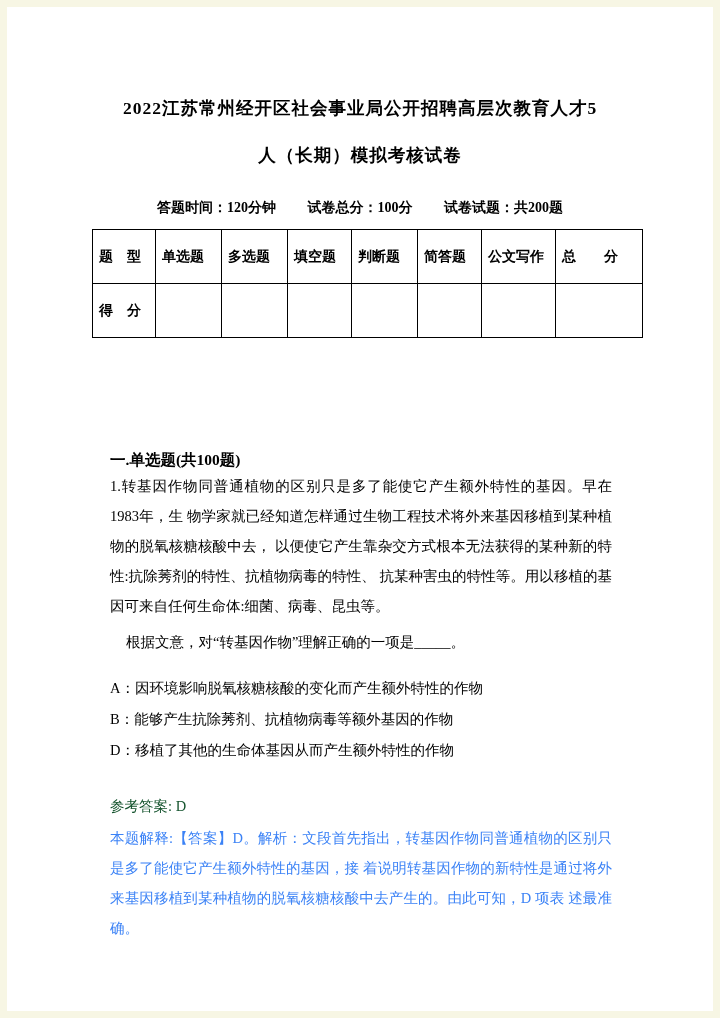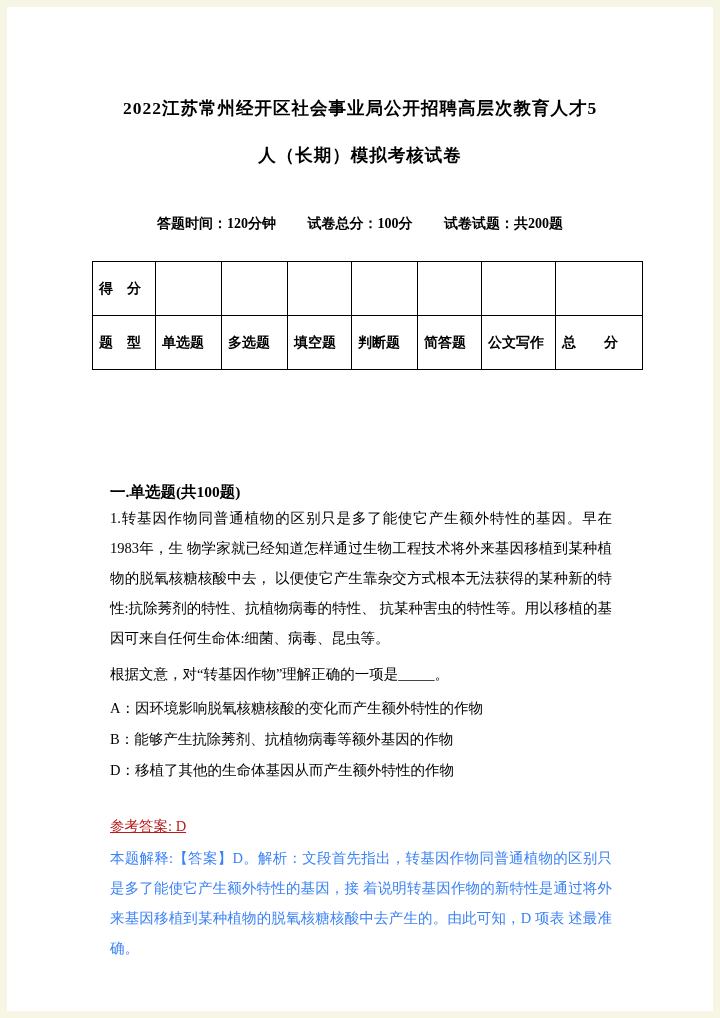--- a/index.html
+++ b/index.html
@@ -27,21 +27,21 @@
     letter-spacing:1px;
     padding:0 30px;
   }
 
   .meta-line {
     margin-top:20px;
     text-align:center;
     font-size:14px;
     font-weight:bold;
   }
-  .meta-line .meta-item { display:inline-block; margin:16px 14px; }
+  .meta-line .meta-item { display:inline-block; margin:0 14px; }
 
   .name-line {
     margin-top:8px;
     text-align:center;
     font-size:14px;
     font-weight:bold;
   }
   .name-line .blank { font-weight:normal; letter-spacing:0; }
   .name-line .gap { display:inline-block; width:34px; }
 
@@ -74,40 +74,39 @@
   .q-body {
     margin-left:25px;
     width:502px;
     font-size:14.5px;
     line-height:30px;
     text-align:justify;
   }
 
   .q-stem {
     margin-top:6px;
-    margin-left:25px;
+    margin-left:41px;
     width:502px;
     font-size:14.5px;
     line-height:30px;
   }
 
-  .q-options { margin-top:4px; margin-left:25px; }
+  .q-options { margin-top:16px; margin-left:25px; }
   .q-option {
     font-size:14.5px;
     line-height:30px;
     margin-top:1px;
   }
 
   .answer-line {
     margin-top:26px;
     margin-left:25px;
     font-size:14.5px;
     line-height:30px;
-    color:#b91c1c;
-    text-decoration:underline;
+    color:#14532d;
   }
   .explanation {
     margin-top:2px;
     margin-left:25px;
     width:502px;
     font-size:14.5px;
     line-height:30px;
     text-align:justify;
     color:#3b82f6;
   }
@@ -133,38 +132,38 @@
           <col style="width:66px">
           <col style="width:66px">
           <col style="width:64px">
         <col style="width:66px">
           <col style="width:64px">
           <col style="width:74px">
           <col style="width:87px">
       </colgroup>
       <tbody>
         <tr>
+          <td>题　型</td>
+          <td>单选题</td>
+          <td>多选题</td>
+          <td>填空题</td>
+          <td>判断题</td>
+          <td>简答题</td>
+          <td>公文写作</td>
+          <td>总　　分</td>
+        </tr>
+        <tr>
           <td>得　分</td>
           <td></td>
           <td></td>
           <td></td>
           <td></td>
           <td></td>
           <td></td>
           <td></td>
-        </tr>
-        <tr>
-          <td>题　型</td>
-          <td>单选题</td>
-          <td>多选题</td>
-          <td>填空题</td>
-          <td>判断题</td>
-          <td>简答题</td>
-          <td>公文写作</td>
-          <td>总　　分</td>
         </tr>
       </tbody>
     </table>
 
     <div class="section-heading">一.单选题(共100题)</div>
 
     <div class="q-body">1.转基因作物同普通植物的区别只是多了能使它产生额外特性的基因。早在1983年，生 物学家就已经知道怎样通过生物工程技术将外来基因移植到某种植物的脱氧核糖核酸中去， 以便使它产生靠杂交方式根本无法获得的某种新的特性:抗除莠剂的特性、抗植物病毒的特性、 抗某种害虫的特性等。用以移植的基因可来自任何生命体:细菌、病毒、昆虫等。</div>
 
     <div class="q-stem">根据文意，对“转基因作物”理解正确的一项是_____。</div>
 

